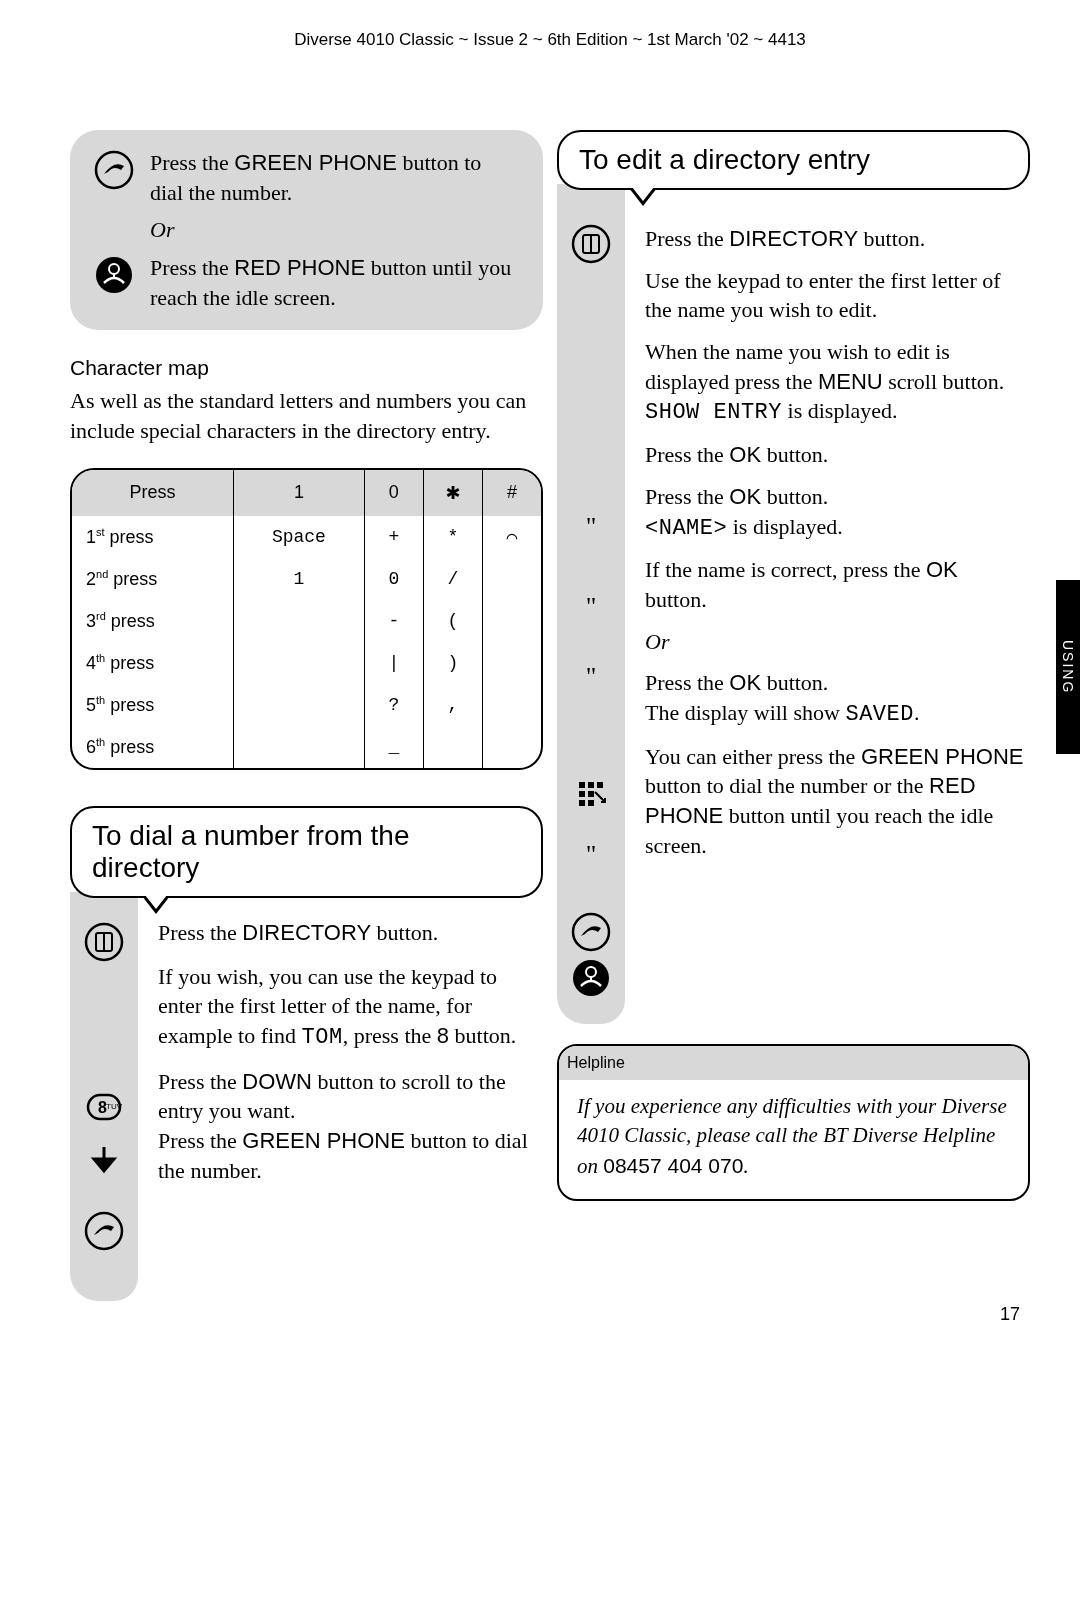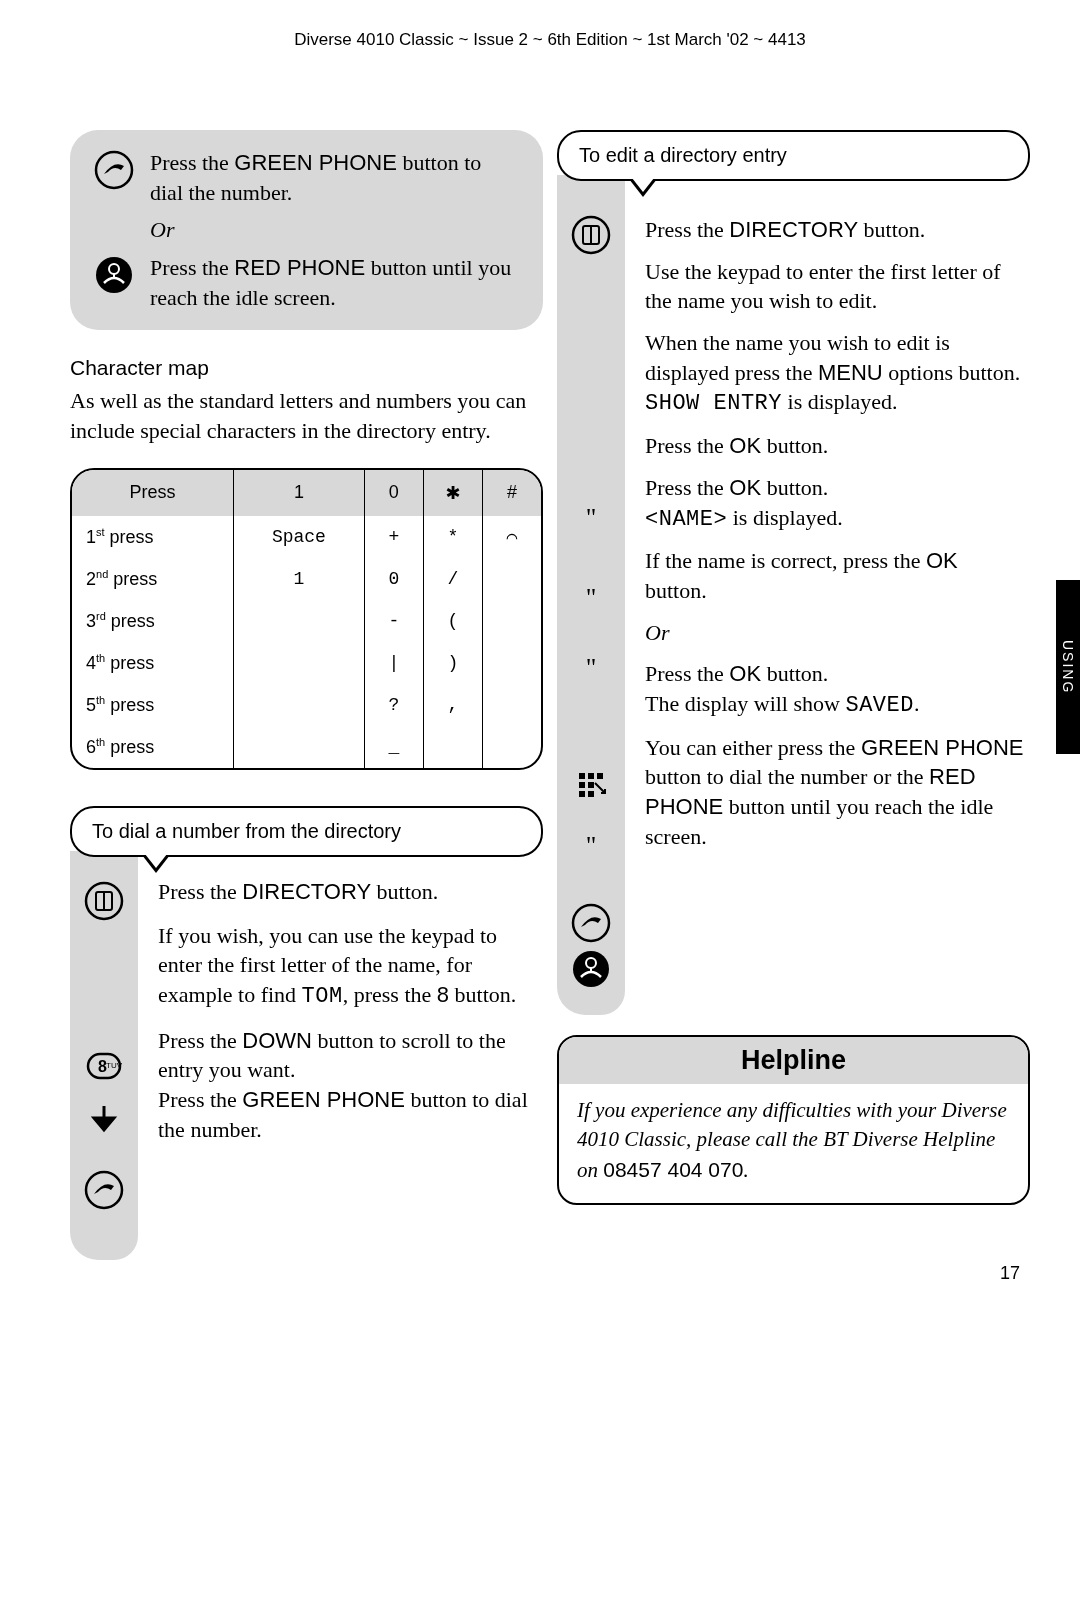--- a/index.html
+++ b/index.html
@@ -57,21 +57,21 @@
   }
   .mono {
     font-family: "Courier New", monospace;
     letter-spacing: 0.5px;
   }
   .section-heading-bubble {
     border: 2.5px solid #000;
     border-radius: 24px;
     padding: 12px 20px;
     font-family: Arial, Helvetica, sans-serif;
-    font-size: 20px;
+    font-size: 28px;
     position: relative;
     margin-bottom: 0;
     background: #fff;
     z-index: 2;
   }
   .section-heading-bubble::after {
     content: "";
     position: absolute;
     left: 70px;
     bottom: -18px;
@@ -166,25 +166,24 @@
   table.char-table td:last-child { border-right: none; }
   .sup { font-size: 11px; vertical-align: super; }
   .helpline-box {
     border: 2.5px solid #000;
     border-radius: 20px;
     overflow: hidden;
     margin-top: 20px;
   }
   .helpline-head {
     background: #d8d8d8;
-    text-align: center;
-    font-family: Arial, Helvetica, sans-serif;
-    font-size: 27px;
+    text-align: left;
+    font-family: Arial, Helvetica, sans-serif;
+    font-size: 16px;
     padding: 8px;
-    font-weight: bold;
   }
   .helpline-body {
     font-style: italic;
     font-size: 21px;
     line-height: 1.4;
     padding: 12px 18px 18px 18px;
   }
   .side-tab {
     position: absolute;
     right: 0;
@@ -425,21 +424,21 @@
                 <use href="#i-red-phone"></use>
               </svg>
             </div>
         </div>
         <div class="strip-right" style="padding-top:34px">
           <div class="text-cell" style="margin-bottom:12px">
             <span>Press the </span><span class="sans-upper">DIRECTORY</span><span> button.</span>
           </div>
           <div class="text-cell" style="margin-bottom:12px">Use the keypad to enter the first letter of the name you wish to edit.</div>
           <div class="text-cell" style="margin-bottom:12px">
-            <span>When the name you wish to edit is displayed press the </span><span class="sans-upper">MENU</span><span> options button. </span><br><span class="mono">SHOW ENTRY</span><span> is displayed.</span>
+            <span>When the name you wish to edit is displayed press the </span><span class="sans-upper">MENU</span><span> scroll button. </span><br><span class="mono">SHOW ENTRY</span><span> is displayed.</span>
           </div>
           <div class="text-cell" style="margin-bottom:12px">
             <span>Press the </span><span class="sans-upper">OK</span><span> button.</span>
           </div>
           <div class="text-cell" style="margin-bottom:12px">
             <span>Press the </span><span class="sans-upper">OK</span><span> button.</span><br>
             <span class="mono">&lt;NAME&gt;</span><span> is displayed.</span>
           </div>
           <div class="text-cell" style="margin-bottom:12px">
             <span>If the name is correct, press the </span><span class="sans-upper">OK</span><span> button.</span>

